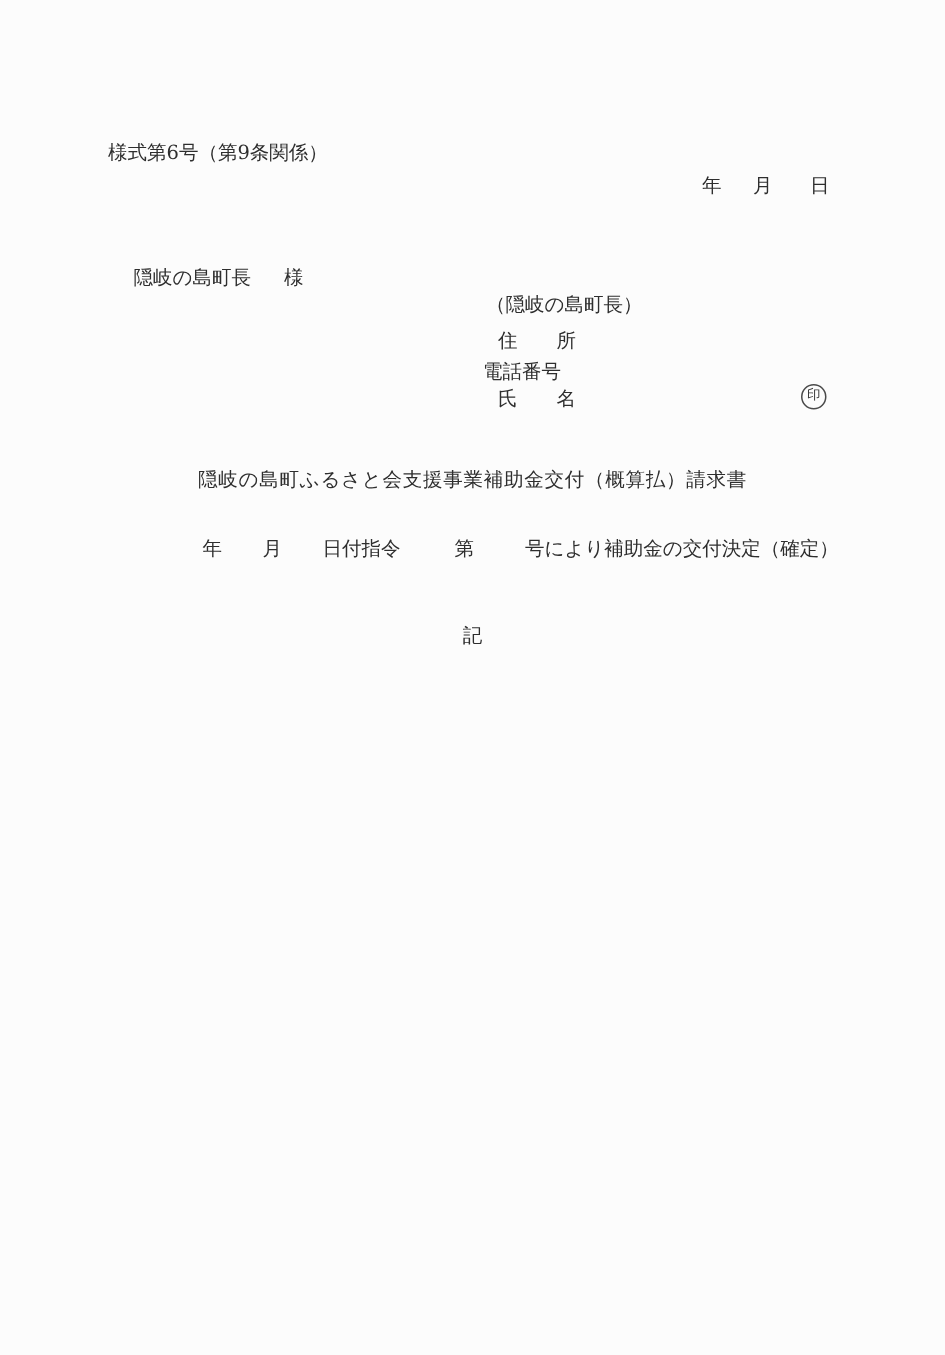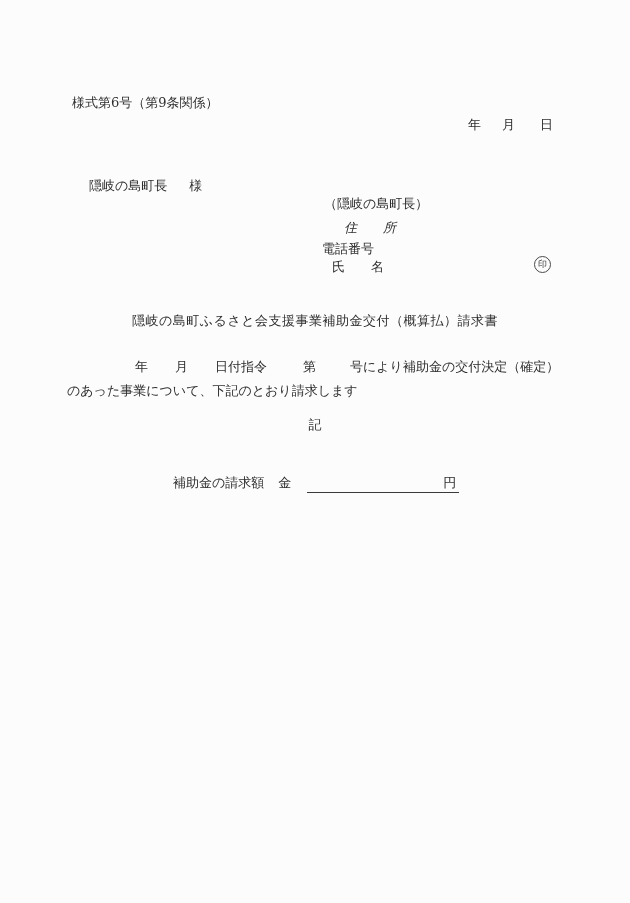--- a/index.html
+++ b/index.html
@@ -24,21 +24,21 @@
   .date-line     { top: 117px; left: 468px; }
   .date-line .month { margin-left: 21px; }
   .date-line .day   { margin-left: 25px; }
 
   
   .addressee     { top: 158px; left: 89px; margin-top: 20px; }
   .addressee .honorific { margin-left: 22px; }
 
   
   .applicant-heading { top: 196px; left: 324px; }
-  .row-address       { top: 220px; left: 344px; font-style: italic; }
+  .row-address       { top: 220px; left: 332px; }
   .row-phone         { top: 241px; left: 322px; }
   .row-name          { top: 259px; left: 332px; text-align: center; }
   .pair-gap          { margin-left: 26px; }
   .seal {
     top: 256px; left: 534px;
     width: 15px; height: 15px;
     border: 1px solid #4a4a4a;
     border-radius: 50%;
     font-size: 9px;
     line-height: 15px;
@@ -102,21 +102,17 @@
   </div>
 
   <div class="abs seal">印</div>
 
   <div class="abs body-line1">
     <span class="seg-year">年</span><span class="seg-month">月</span><span class="seg-directive">日付指令</span><span class="seg-no">第</span><span class="seg-rest">号により補助金の交付決定（確定）</span>
   </div>
 
   <div class="abs doc-title">隠岐の島町ふるさと会支援事業補助金交付（概算払）請求書</div>
 
-  <div class="abs body-line2">のあった事業について、下記のとおり請求します</div>
 
   <div class="abs section-marker">記</div>
 
-  <div class="abs request-line">
-    <span>補助金の請求額</span><span class="currency">金</span><span class="amount-blank"><span>円</span></span>
-  </div>
 
 </div>
 
 </body></html>

